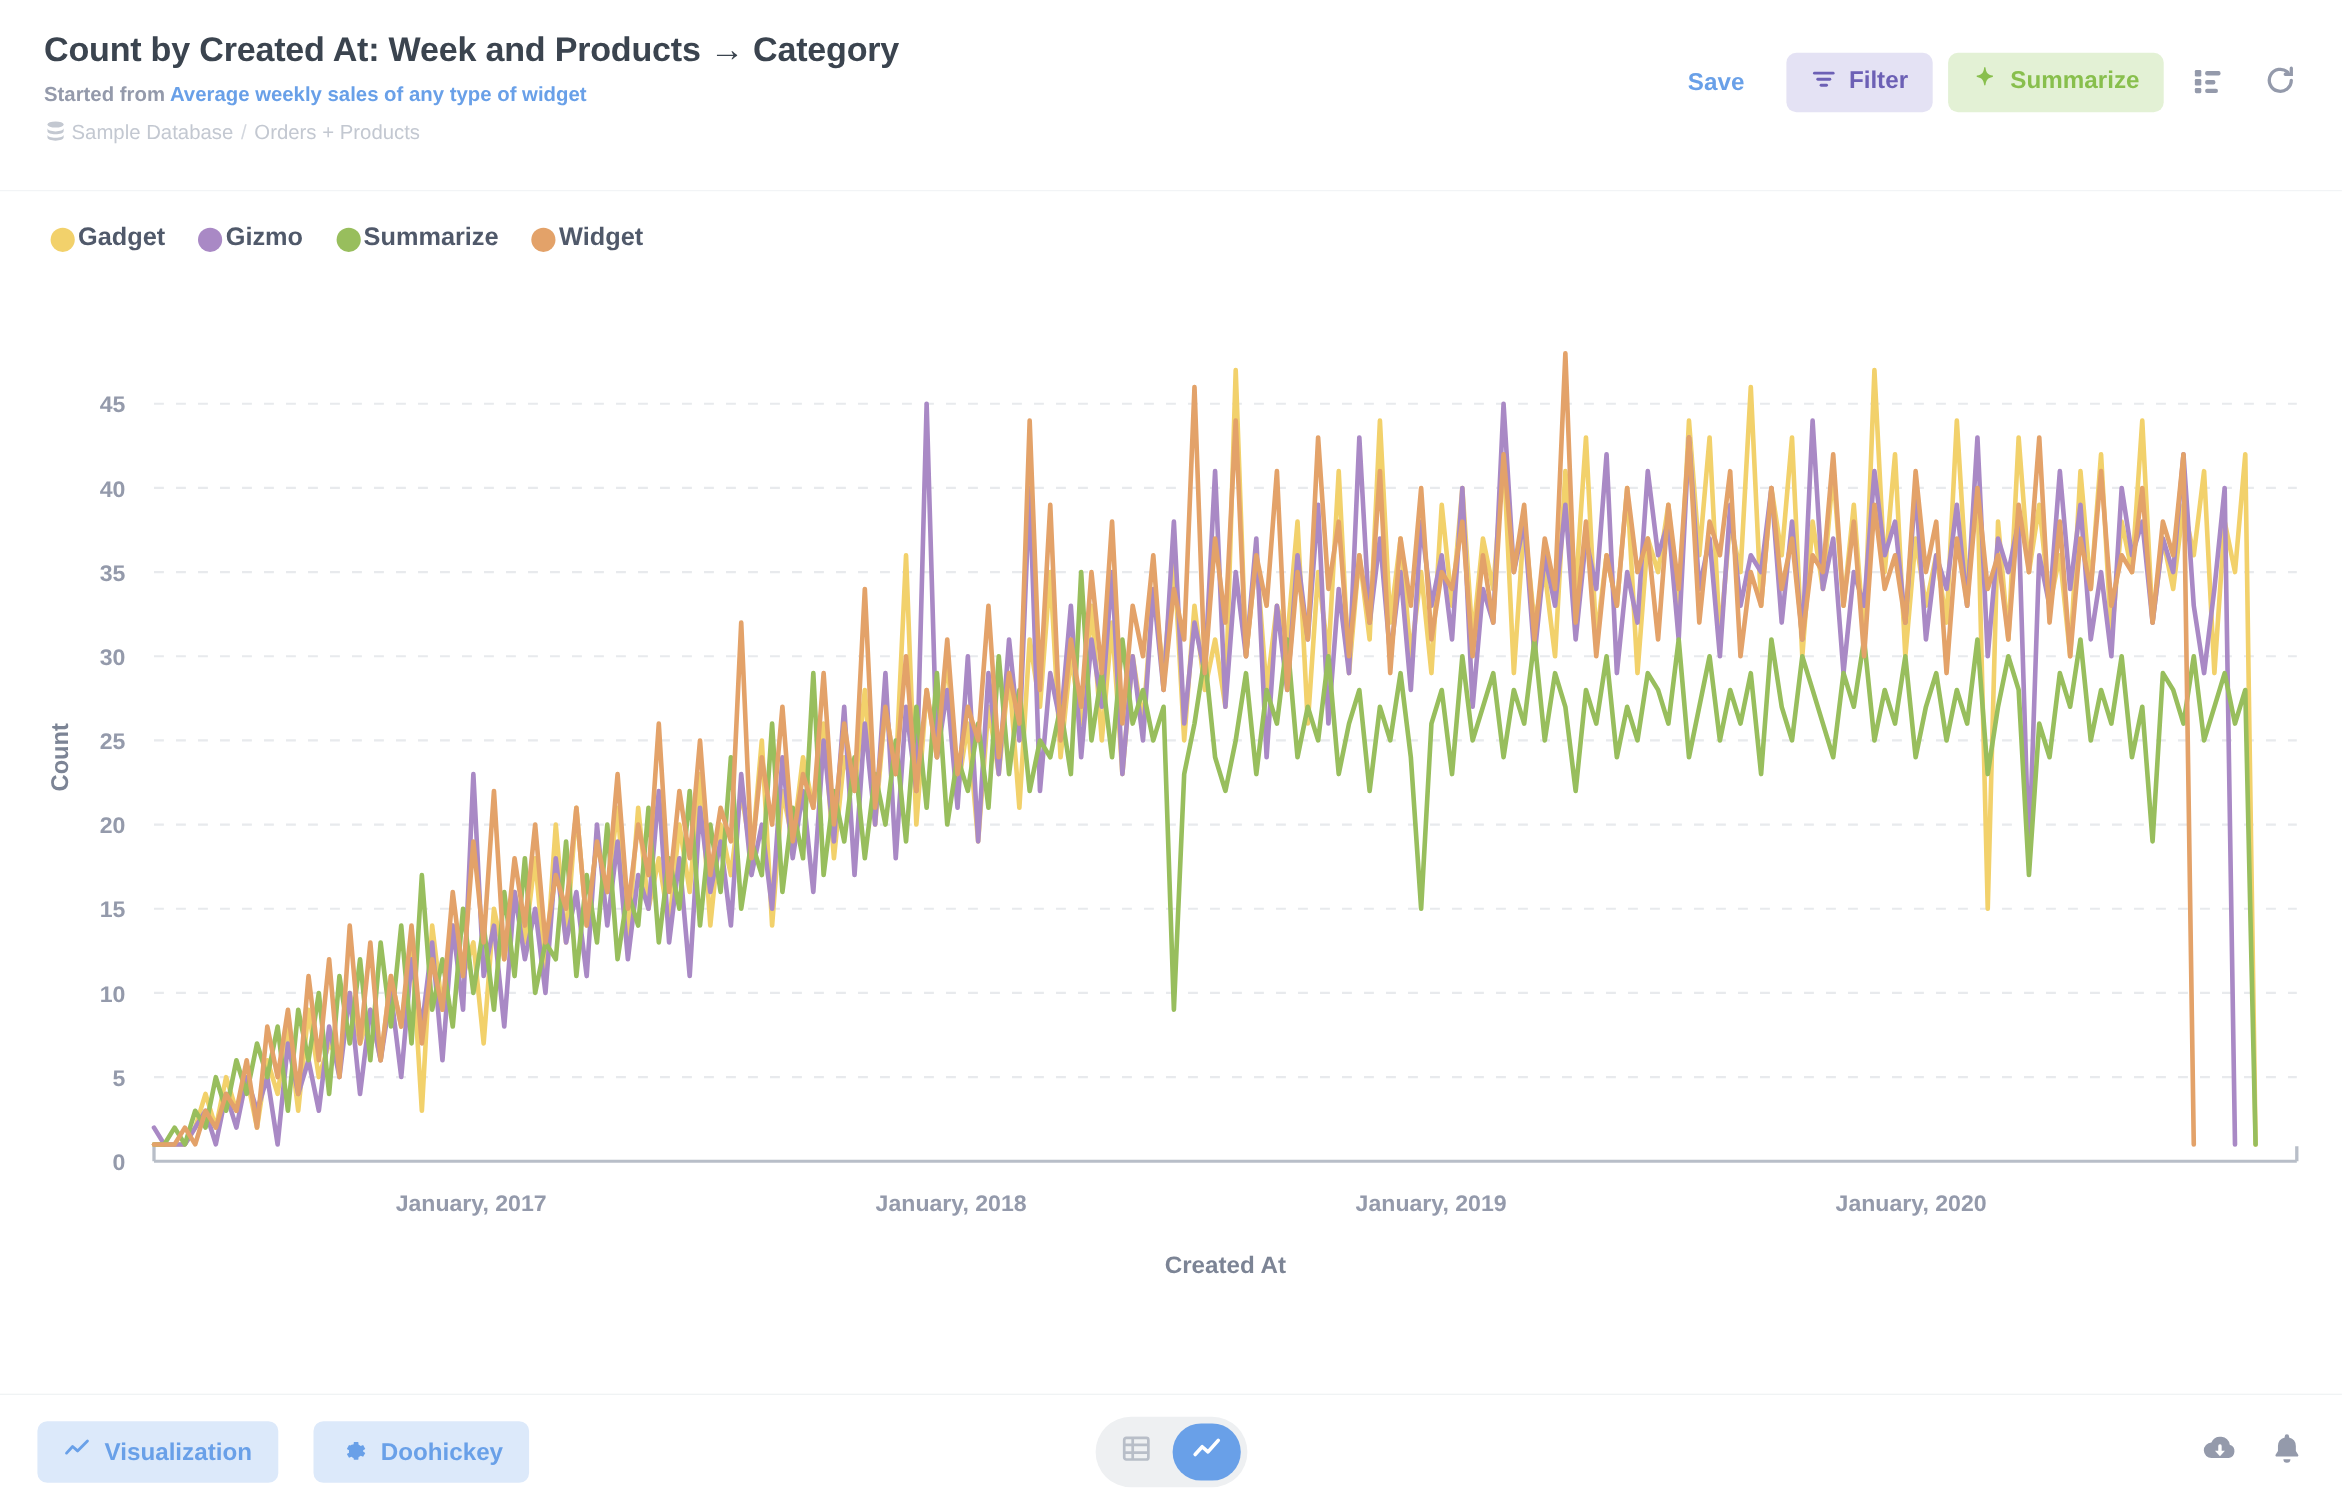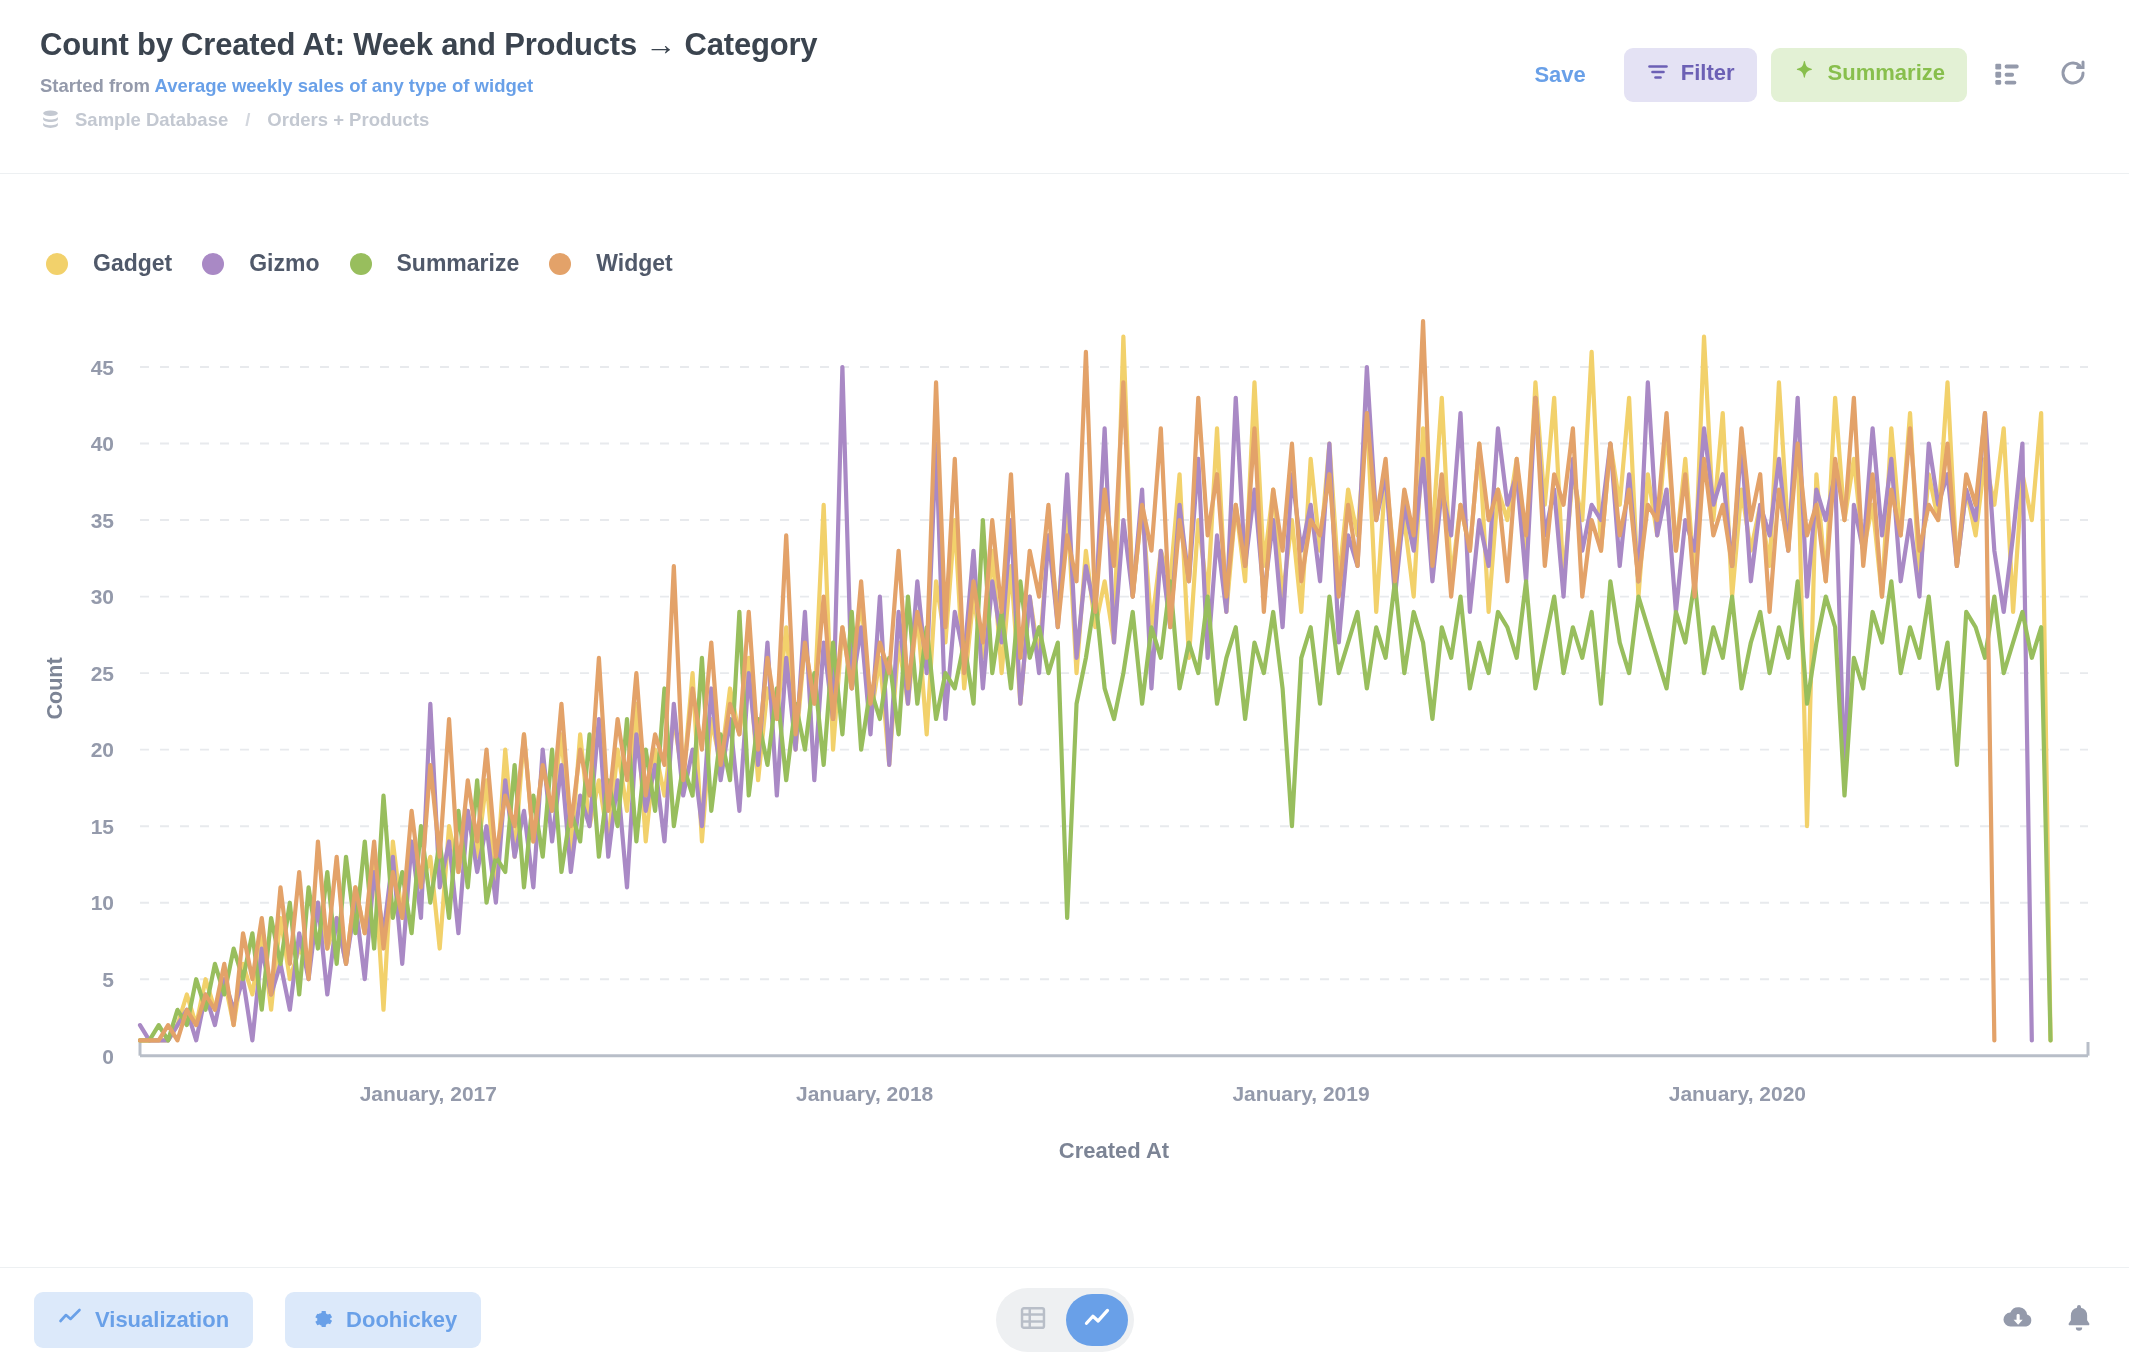--- a/index.html
+++ b/index.html
@@ -33,23 +33,23 @@
     font-weight: 700;
     color: #949AAB;
     line-height: 1.3;
     white-space: nowrap;
   }
   .subtitle .link { color: #69A0E8; cursor: pointer; }
   .breadcrumb {
     margin-top: 11px;
     display: flex;
     align-items: center;
-    gap: 14px;
+    gap: 4px;
     font-size: 18.5px;
-    font-weight: 700;
+    font-weight: 400;
     color: #C3C8D1;
     white-space: nowrap;
     text-align: right;
   }
   .breadcrumb .sep { color: #D3D7DE; margin: 0 3px; }
   .db-icon { display: inline-block; width: 21px; height: 22px; flex: 0 0 21px; }
 
   
   .hdr-actions {
     position: absolute;
@@ -90,21 +90,21 @@
 
   
   .body { position: relative; flex: 1 1 auto; background: #fff; }
 
   .legend {
     display: flex;
     align-items: center;
     gap: 30px;
     padding: 28px 0 0 46px;
   }
-  .legend-item { display: flex; align-items: center; gap: 25px; cursor: pointer; margin-top: 48px; }
+  .legend-item { display: flex; align-items: flex-end; gap: 3px; cursor: pointer; }
   .legend-dot { width: 22px; height: 22px; border-radius: 50%; flex: 0 0 22px; }
   .legend-label { font-size: 23px; font-weight: 700; color: #50596A; white-space: nowrap; }
 
   .chart-wrap { position: absolute; left: 0; right: 0; top: 108px; bottom: 84px; }
   .chart-svg { width: 100%; height: 100%; display: block; }
 
   .ax-tick { font-size: 21px; font-weight: 700; fill: #949AAB; font-family: "Liberation Sans", sans-serif; }
   .ax-title { font-size: 22px; font-weight: 700; fill: #7C8495; font-family: "Liberation Sans", sans-serif; }
 
   

